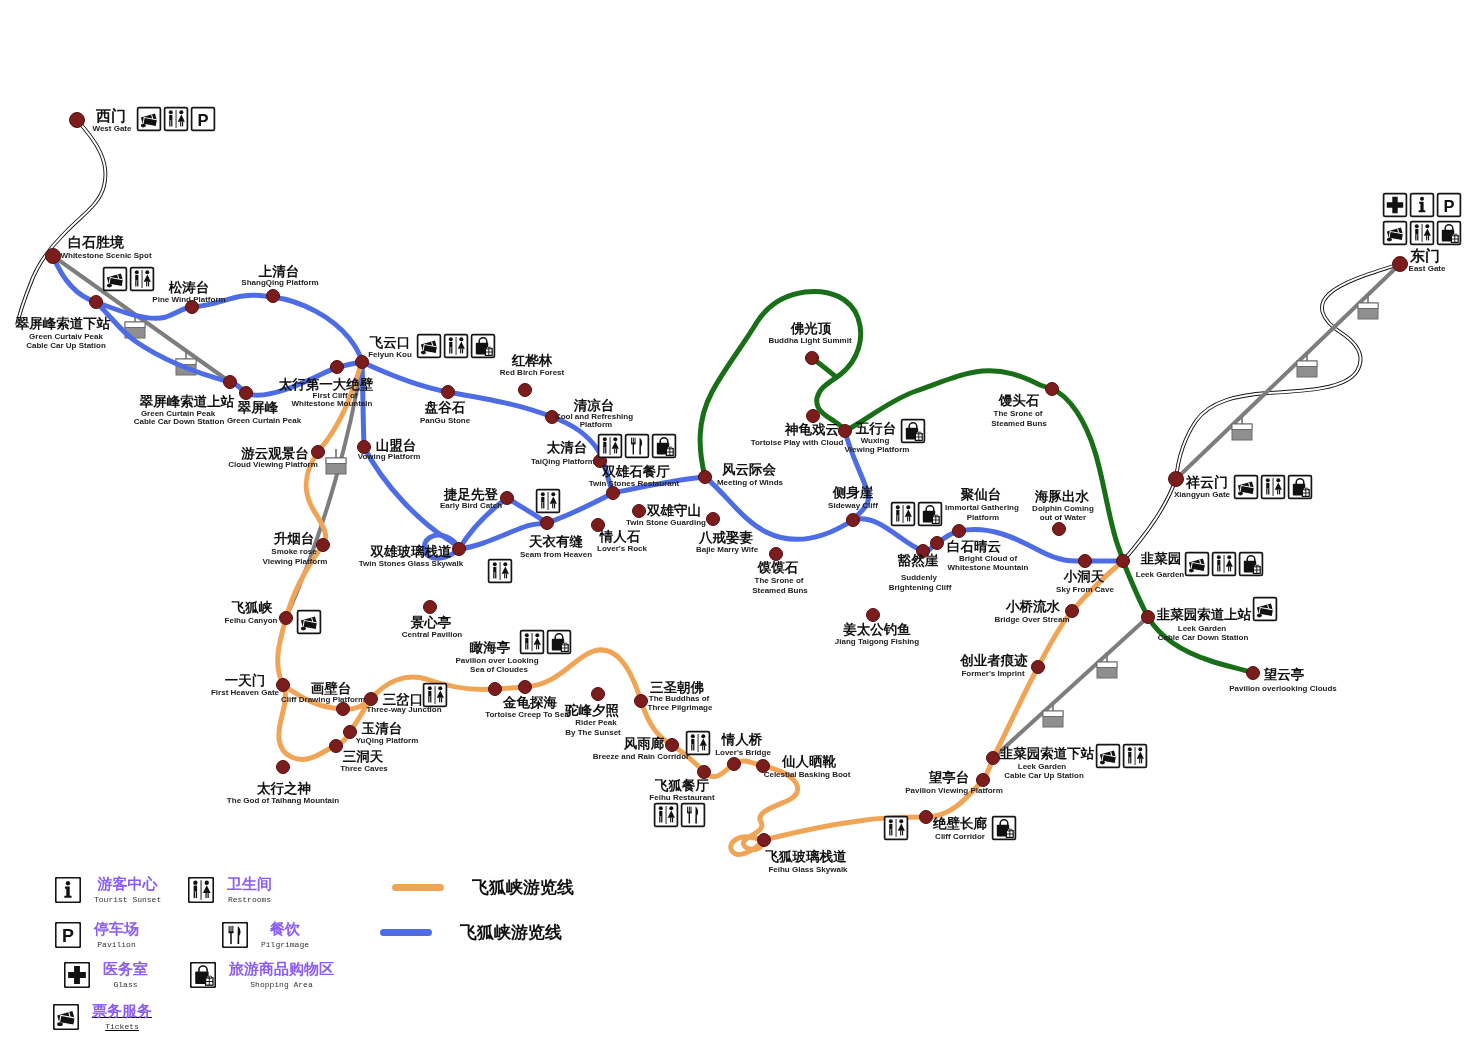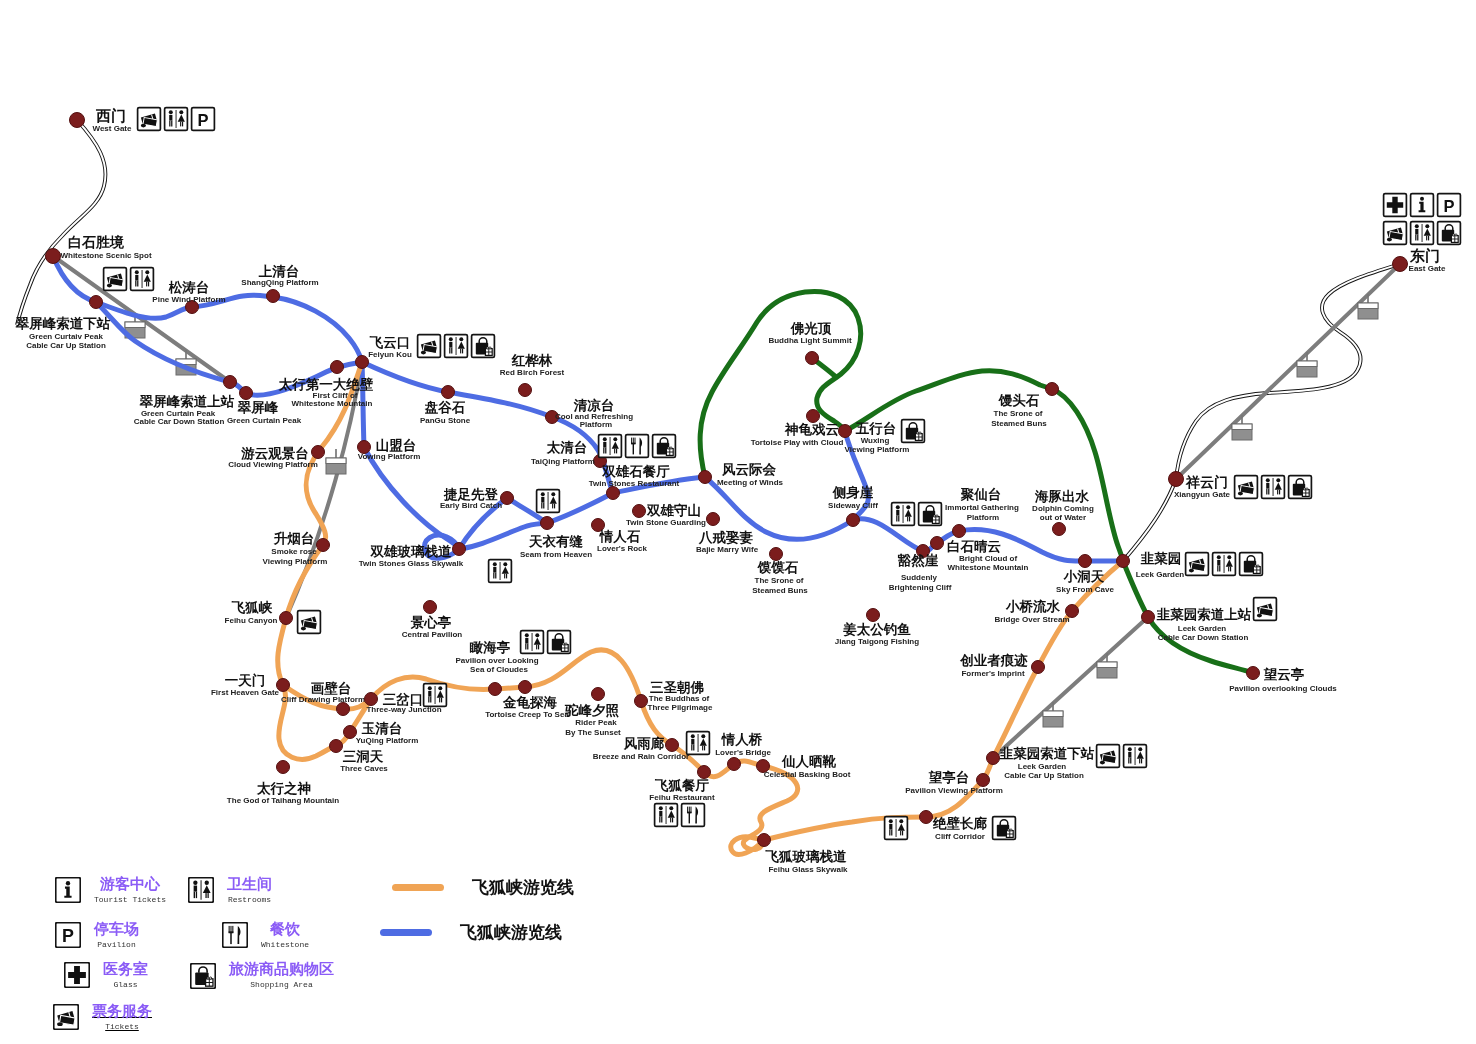--- a/index.html
+++ b/index.html
@@ -941,21 +941,21 @@
     </svg>
   <div id="legend">
       <div class="lg-item" style="left: 15px; top: 15px;">
         <svg width="26" height="26" viewBox="0 0 24 24">
           <rect x="0.6" y="0.6" width="22.8" height="22.8" fill="#fff" stroke="#141414" stroke-width="1.7" rx="1.5"></rect>
           <circle cx="12" cy="5.8" r="2" fill="#111"></circle>
           <path d="M9.2,8.8 h4.4 v8.4 h1.7 v2 H8.6 v-2 h1.8 v-6.4 H9.2 z" fill="#111"></path>
         </svg>
         <span class="lg-texts">
           <div class="lg-zh">游客中心</div>
-          <div class="lg-en">Tourist Tickets</div>
+          <div class="lg-en">Tourist Sunset</div>
         </span>
       </div>
       <div class="lg-item" style="left: 15px; top: 60px;">
         <svg width="26" height="26" viewBox="0 0 24 24">
           <rect x="0.6" y="0.6" width="22.8" height="22.8" fill="#fff" stroke="#141414" stroke-width="1.7" rx="1.5"></rect>
           <text x="12" y="18.6" text-anchor="middle" font-size="16.5" font-weight="bold" font-family="Liberation Sans, sans-serif" fill="#111">P</text>
         </svg>
         <span class="lg-texts">
           <div class="lg-zh">停车场</div>
           <div class="lg-en">Pavilion</div>
@@ -1011,24 +1011,24 @@
           <rect x="0.6" y="0.6" width="22.8" height="22.8" fill="#fff" stroke="#141414" stroke-width="1.7" rx="1.5"></rect>
           <rect x="6.1" y="3.6" width="1" height="6.4" fill="#111"></rect>
           <rect x="7.8" y="3.6" width="1" height="6.4" fill="#111"></rect>
           <rect x="9.5" y="3.6" width="1" height="6.4" fill="#111"></rect>
           <rect x="6.1" y="8.6" width="4.4" height="1.8" fill="#111"></rect>
           <rect x="7.6" y="9.4" width="1.4" height="11" fill="#111"></rect>
           <path d="M14.6,3.6 C17.4,6.2 17.9,10.2 15.9,12.8 L15.9,20.4 L14.3,20.4 Z" fill="#111"></path>
         </svg>
         <span class="lg-texts">
           <div class="lg-zh">餐饮</div>
-          <div class="lg-en">Whitestone</div>
+          <div class="lg-en">Pilgrimage</div>
         </span>
       </div>
-      <div class="lg-item" style="left: 150px; top: 100px; align-items: center;">
+      <div class="lg-item" style="left: 150px; top: 100px;">
         <svg width="26" height="26" viewBox="0 0 24 24">
           <rect x="0.6" y="0.6" width="22.8" height="22.8" fill="#fff" stroke="#141414" stroke-width="1.7" rx="1.5"></rect>
           <rect x="4.8" y="8.8" width="12.4" height="11.6" rx="1" fill="#111"></rect>
           <path d="M8.2,9 V7.3 a3.8,3.6 0 0 1 7.6,0 V9" fill="none" stroke="#111" stroke-width="1.5"></path>
           <rect x="14.4" y="14.6" width="6.8" height="6.8" fill="#fff" stroke="#111" stroke-width="1.2"></rect>
           <rect x="17.35" y="14.6" width="0.9" height="6.8" fill="#111"></rect>
           <rect x="14.4" y="17.55" width="6.8" height="0.9" fill="#111"></rect>
           <circle cx="16.6" cy="13.9" r="1" fill="#fff" stroke="#111" stroke-width="0.8"></circle>
           <circle cx="19" cy="13.9" r="1" fill="#fff" stroke="#111" stroke-width="0.8"></circle>
         </svg>

